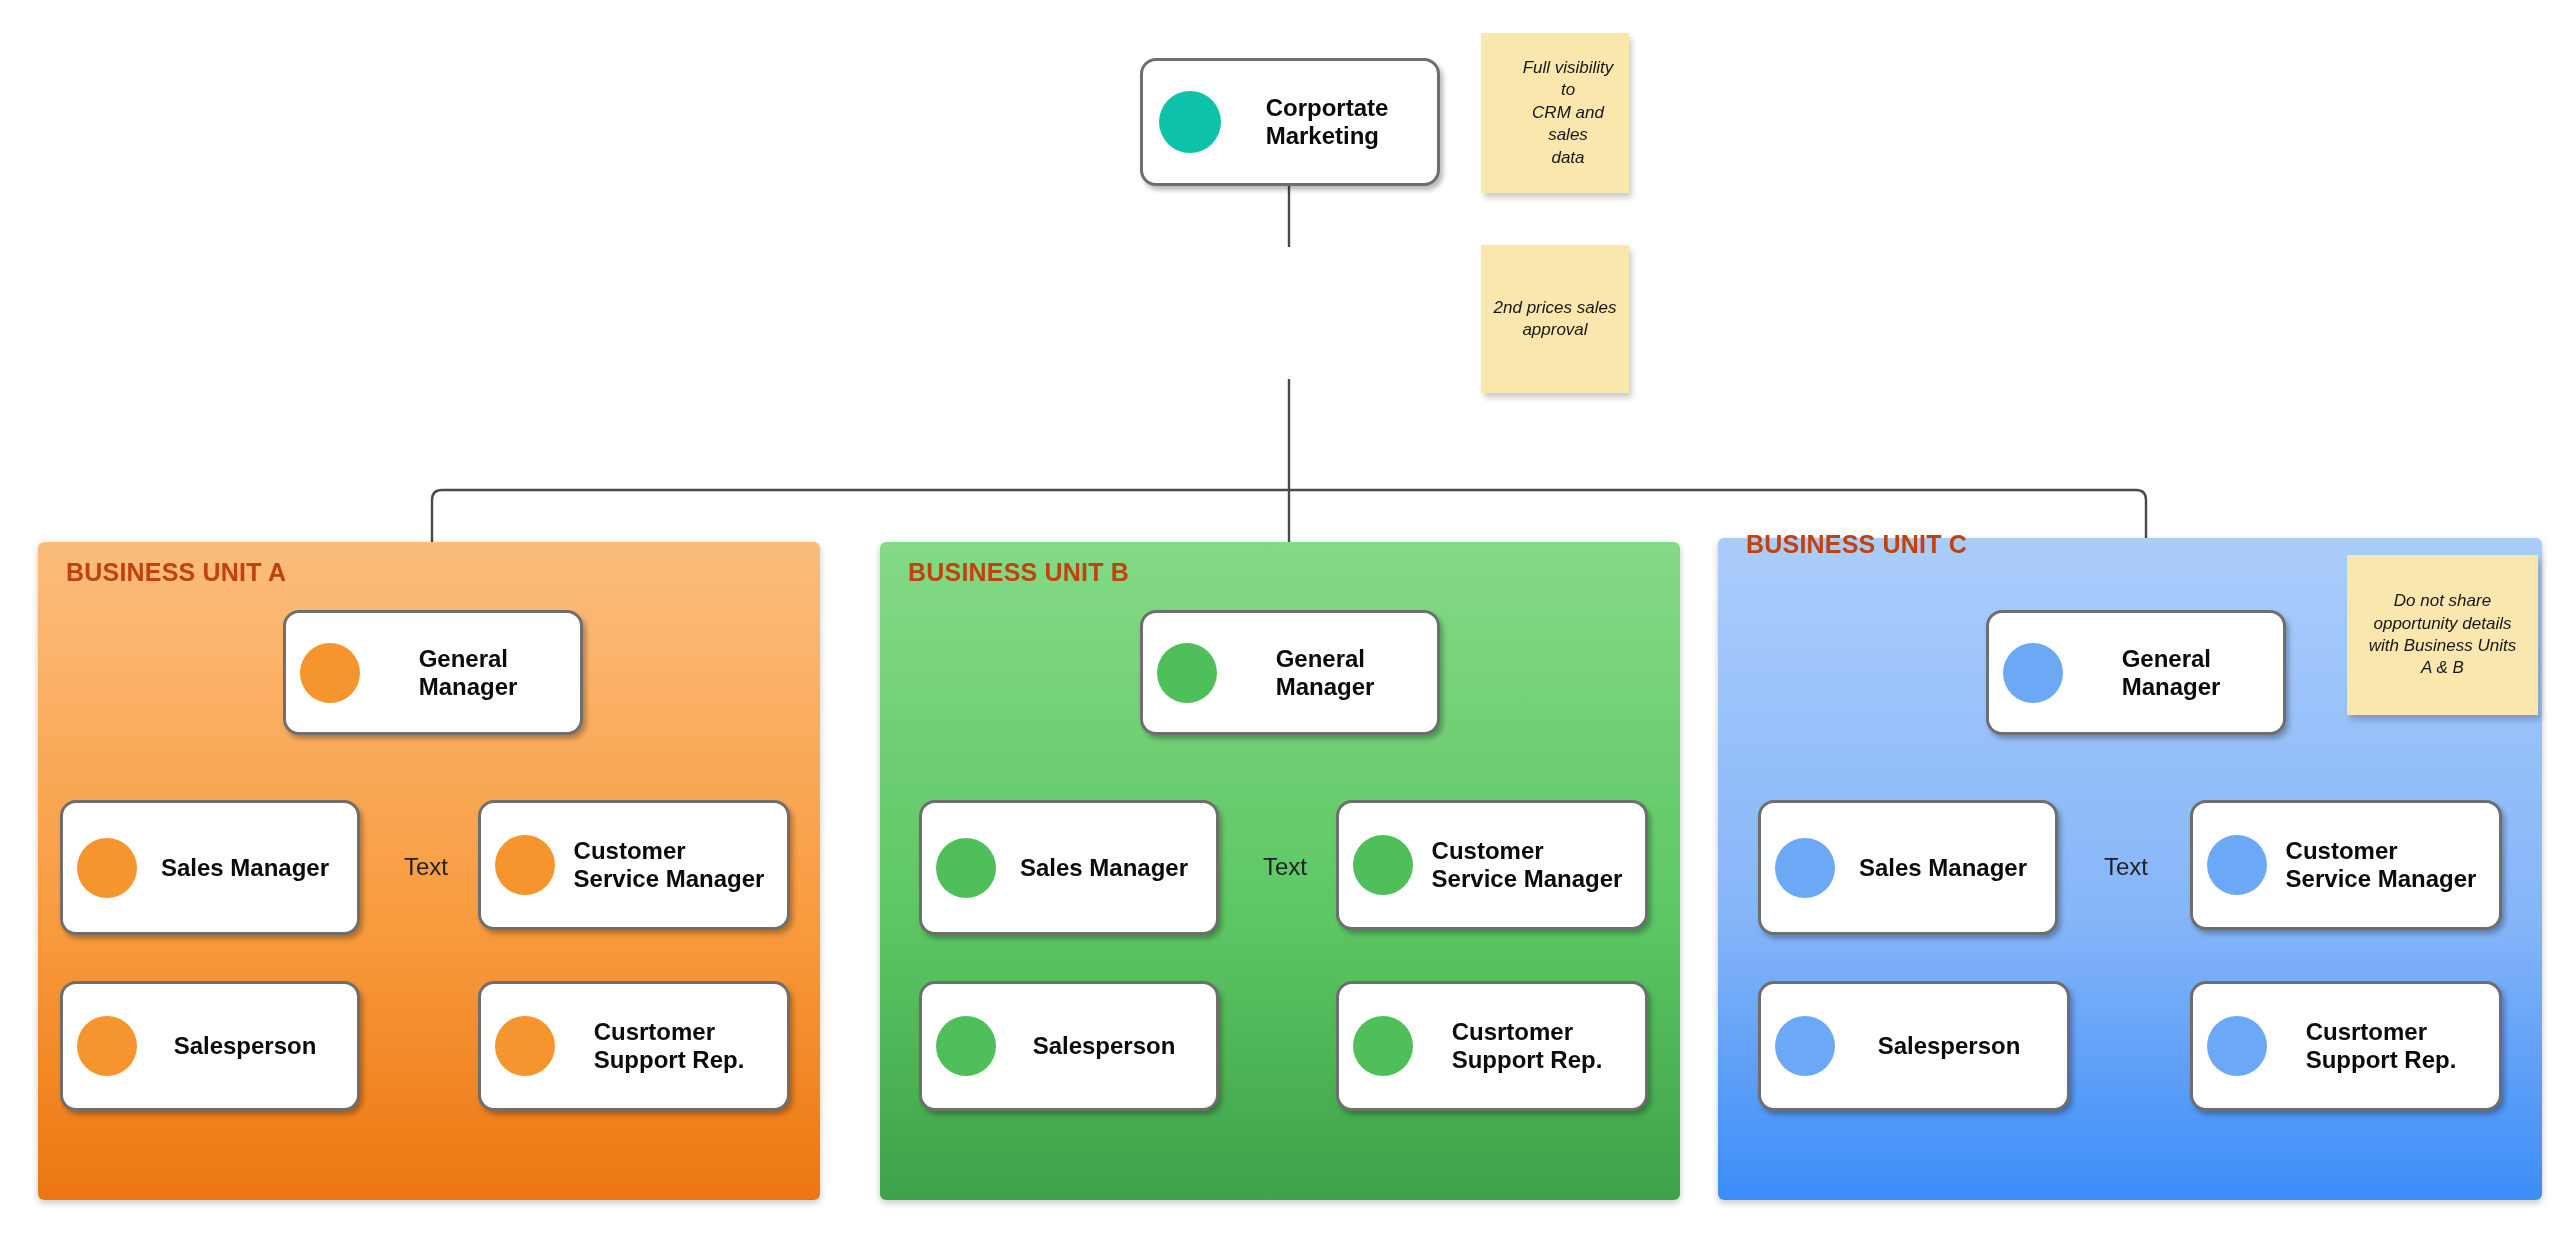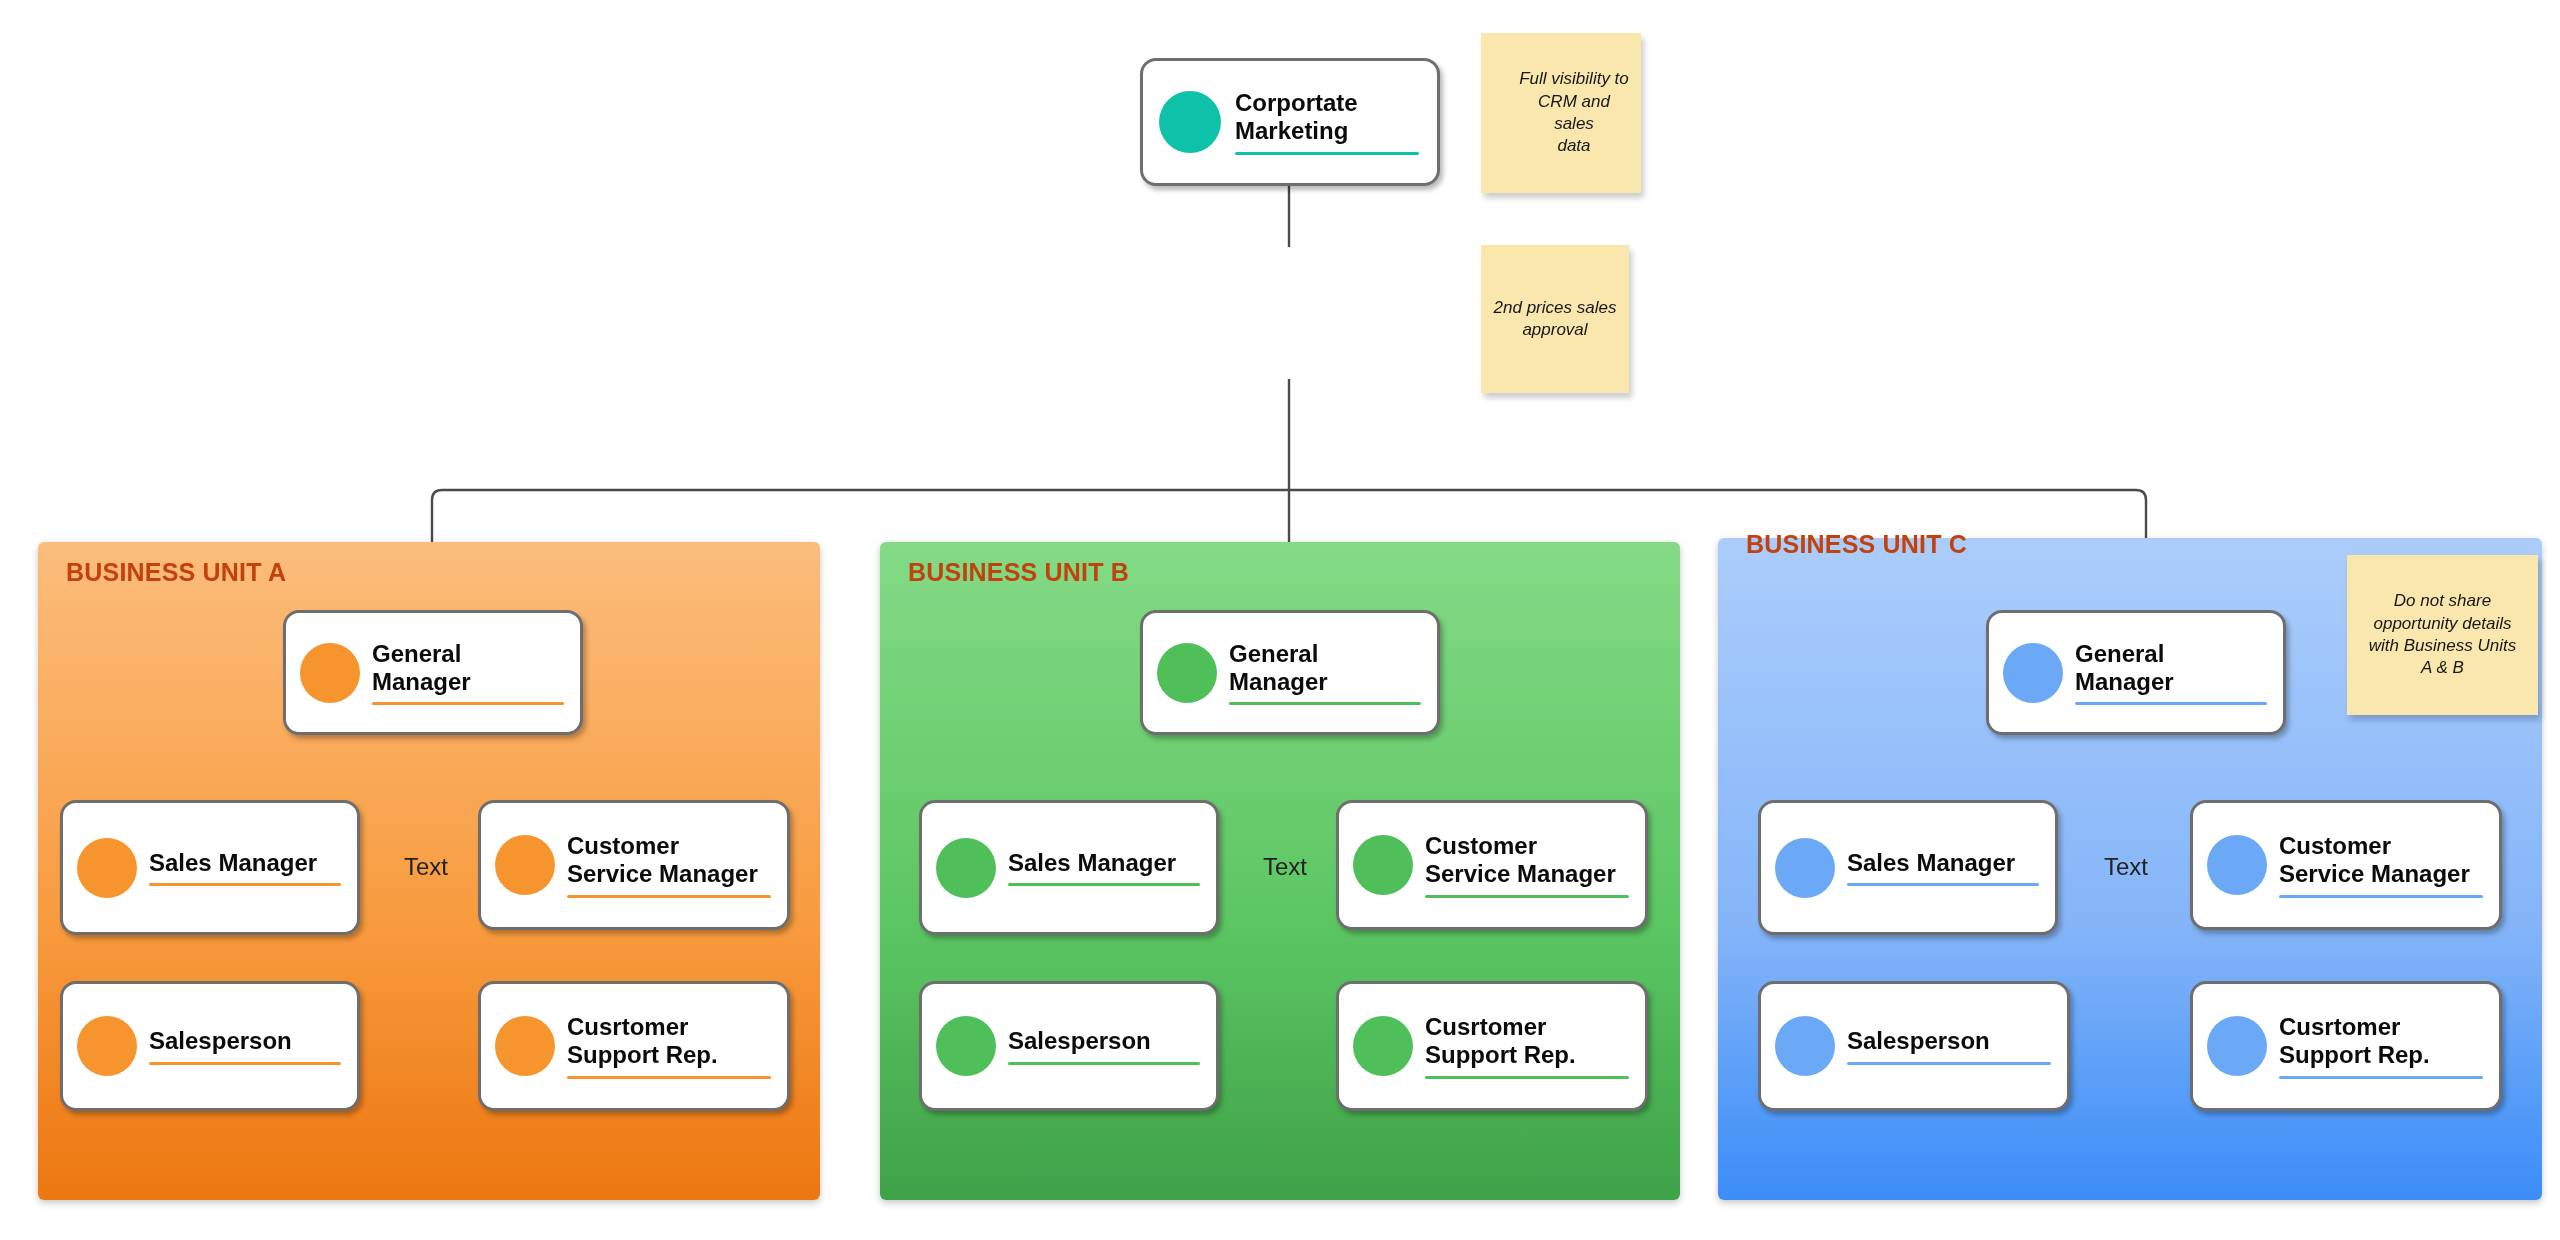--- a/index.html
+++ b/index.html
@@ -57,21 +57,21 @@
     display: flex;
     align-items: center;
   }
   .card .avatar {
     border-radius: 50%;
     flex: 0 0 auto;
   }
   .card .card-body {
     flex: 1 1 auto;
     display: flex;
-    flex-direction: column;
+    flex-direction: row;
     justify-content: center;
     min-width: 0;
   }
   .card .card-label {
     font-size: 24px;
     font-weight: bold;
     color: #0b0b0b;
     line-height: 1.16;
     white-space: pre-line;
   }
@@ -142,21 +142,21 @@
   <div class="card" style="left:1140px; top:58px; width:300px; height:128px; padding:0 18px 0 16px;">
     <div class="avatar" style="width:62px; height:62px; background:#0DC2A8; margin-right:14px;"></div>
     <div class="card-body">
       <div class="card-label">Corportate
 Marketing</div>
       <div class="card-rule" style="background:#0DC2A8;"></div>
     </div>
   </div>
 
 
-  <div class="sticky" style="left:1481px; top:33px; width:160px; height:160px;padding-left:36px;">
+  <div class="sticky" style="left:1481px; top:33px; width:148px; height:160px;padding-left:36px;">
     <span>Full visibility to
 CRM and sales
 data</span>
   </div>
   <div class="sticky" style="left:1481px; top:245px; width:148px; height:148px;">
     <span>2nd prices sales
 approval</span>
   </div>
 
   <div class="unit-panel a" style="left:38px; top:542px; width:782px; height:658px;"></div>

